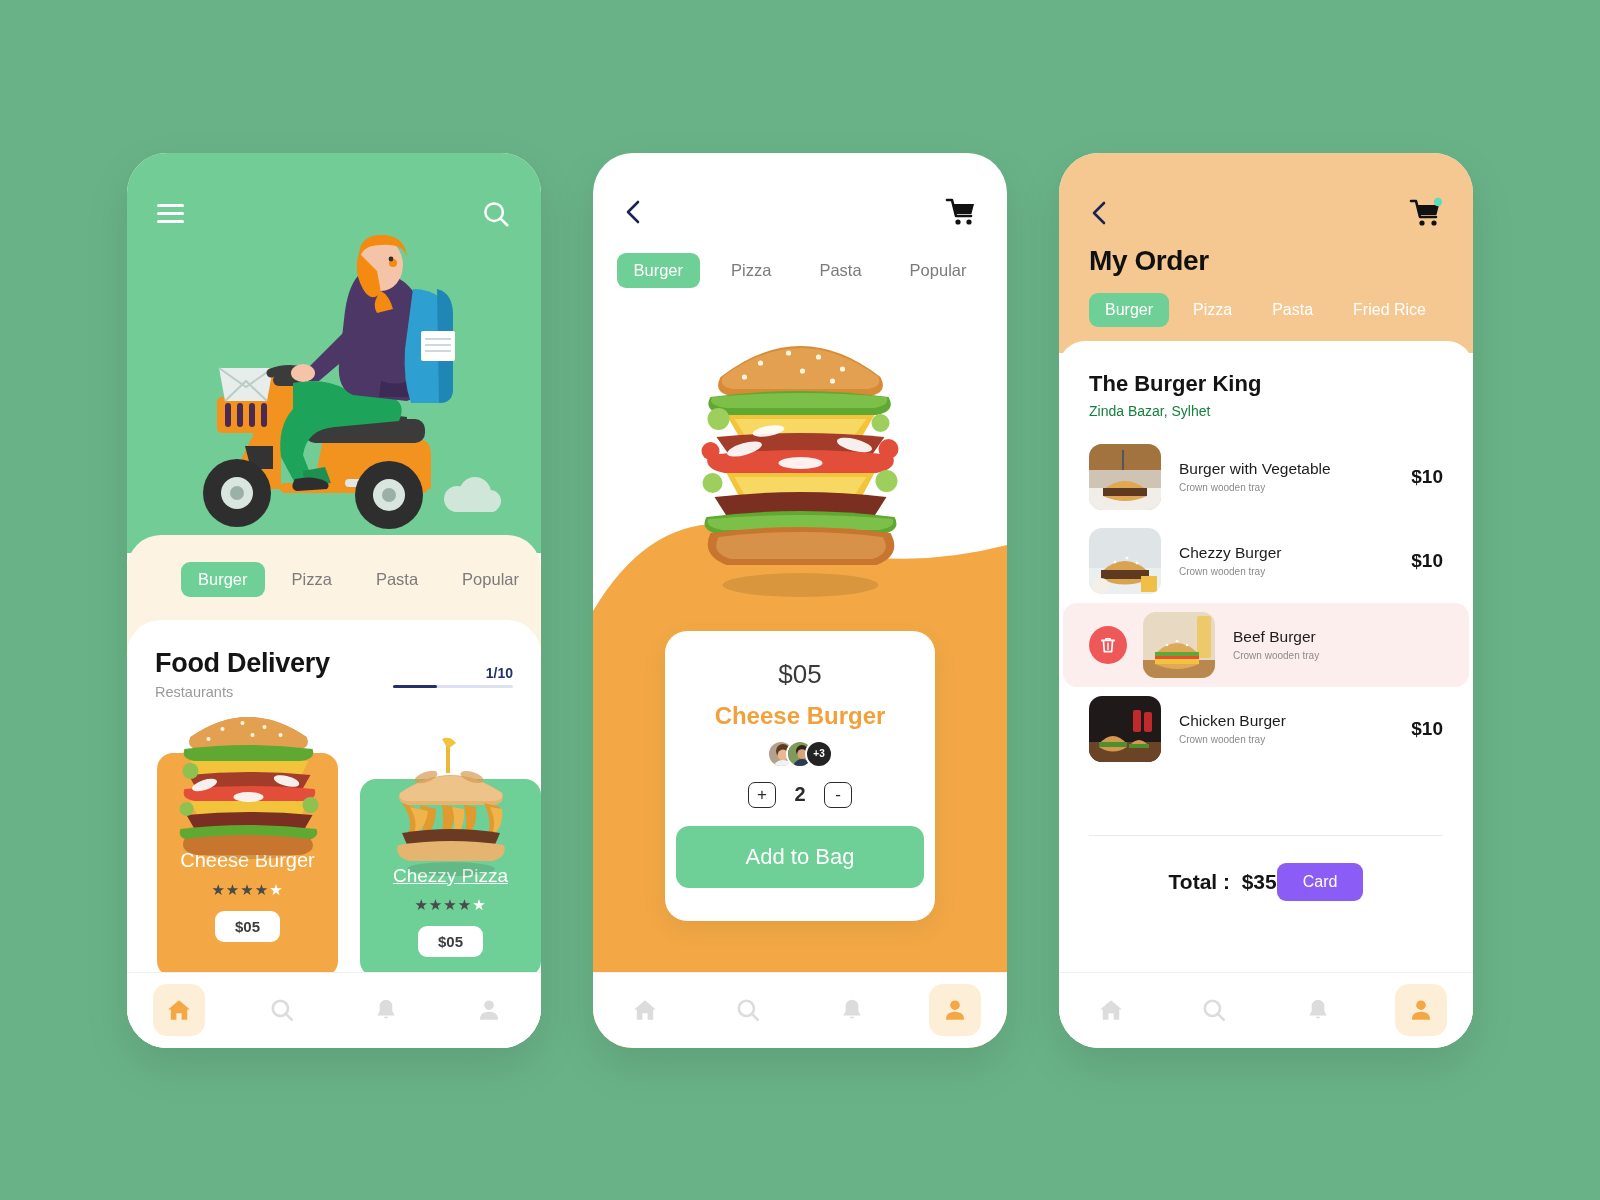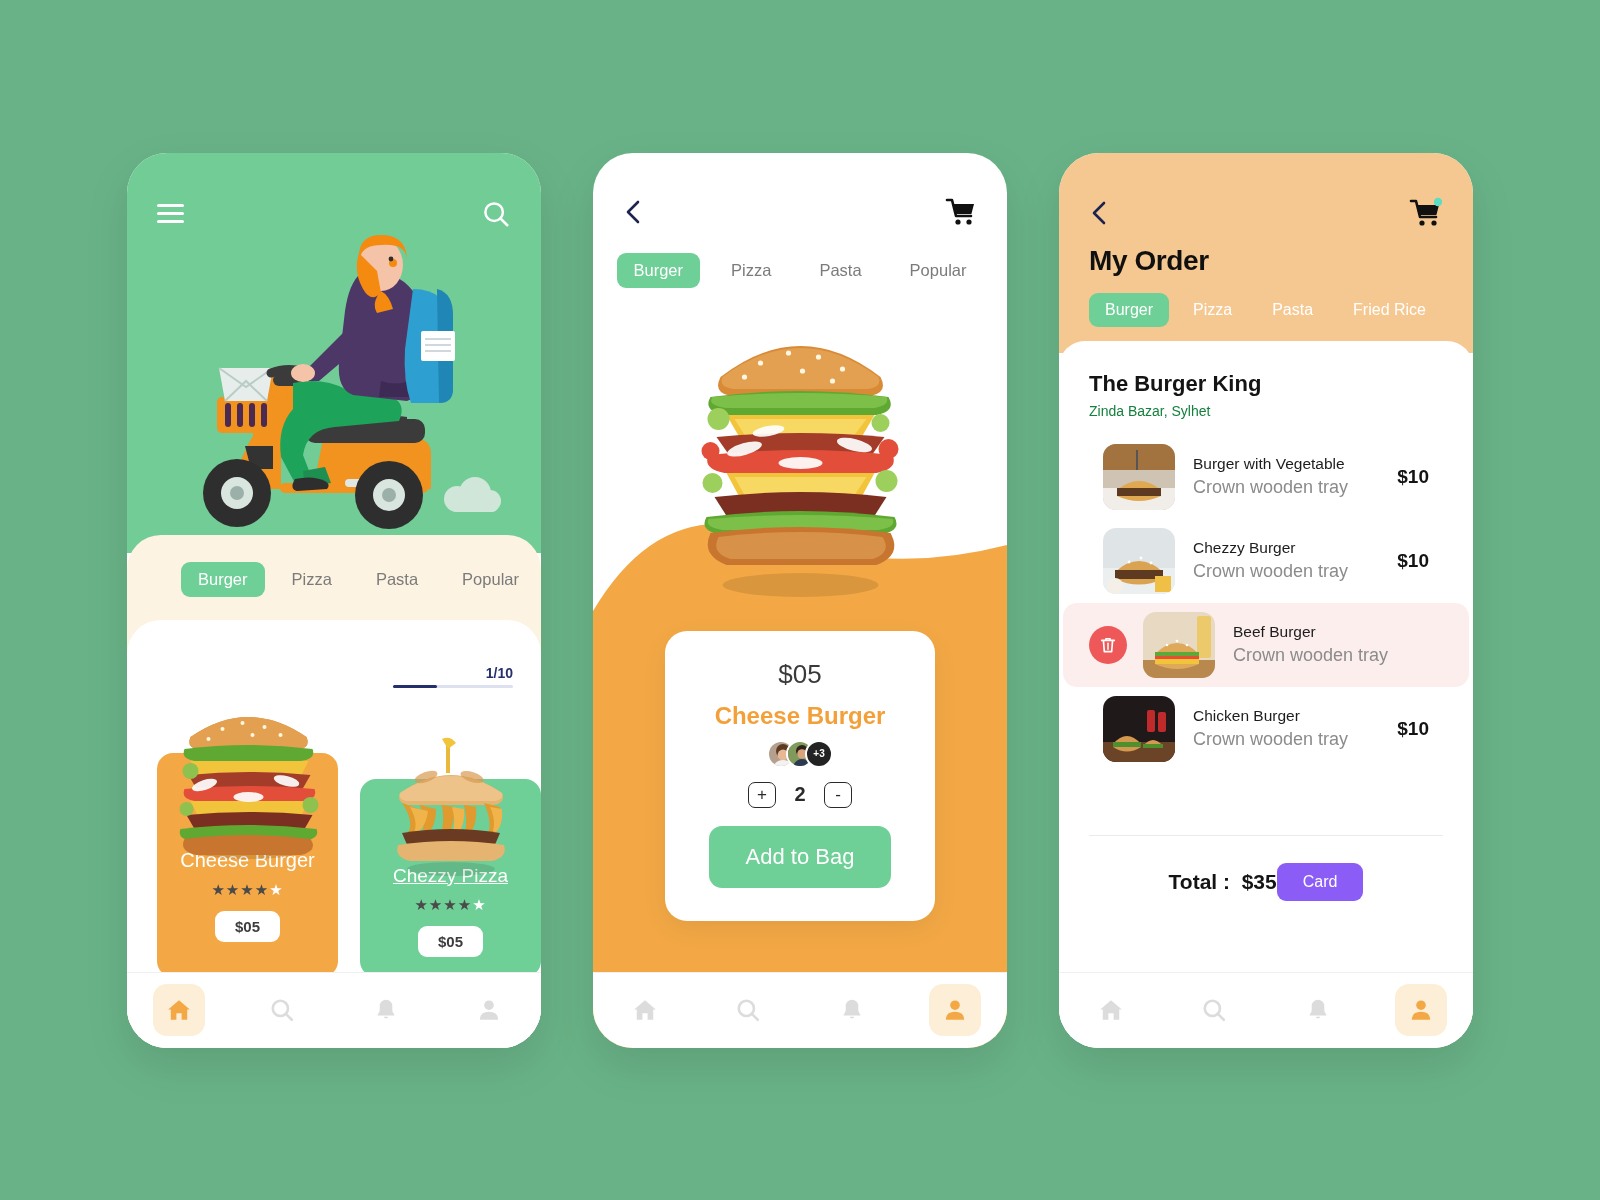--- a/index.html
+++ b/index.html
@@ -113,39 +113,39 @@
   }
   .s2-price { font-size: 26px; color: #3a3a3a; font-weight: 400; }
   .s2-name { font-size: 24px; color: #f3a03a; font-weight: bold; margin-top: 12px; }
   .avatars { display: flex; align-items: center; margin-top: 10px; }
   .av { width: 28px; height: 28px; border-radius: 50%; border: 2px solid #fff; margin-left: -9px; overflow: hidden; position: relative; }
   .av:first-child { margin-left: 0; }
   .av.more { background: #232323; color: #fff; font-size: 10px; font-weight: bold; display: flex; align-items: center; justify-content: center; }
   .stepper { display: flex; align-items: center; gap: 17px; margin-top: 14px; }
   .stepbtn { width: 28px; height: 26px; border: 1.6px solid #2a2a2a; border-radius: 7px; display: flex; align-items: center; justify-content: center; font-size: 17px; color: #2a2a2a; cursor: pointer; line-height: 1; }
   .qty { font-size: 20px; font-weight: bold; color: #2a2a2a; min-width: 14px; text-align: center; }
-  .addbag { margin-top: 18px; width: 182px; height: 62px; border-radius: 13px; background: #6ecf97; color: #fff; font-size: 22px; display: flex; align-items: center; justify-content: center; cursor: pointer; }
+  .addbag { margin-top: 18px; width: 248px; height: 62px; border-radius: 13px; background: #6ecf97; color: #fff; font-size: 22px; display: flex; align-items: center; justify-content: center; cursor: pointer; }
 
   
   .s3-head { position: absolute; left: 0; right: 0; top: 0; height: 200px; background: #f6c891; }
   .s3-top { position: absolute; top: 44px; left: 30px; right: 30px; display: flex; align-items: center; justify-content: space-between; z-index: 6; }
   .s3-title { position: absolute; left: 30px; top: 92px; font-size: 28px; font-weight: bold; color: #101010; z-index: 6; letter-spacing: -.4px; }
   .s3-tabs { position: absolute; left: 30px; right: 14px; top: 140px; display: flex; align-items: center; gap: 8px; z-index: 6; }
   .s3-tabs .tab { color: #fff; font-size: 16px; padding: 8px 16px; }
   .s3-tabs .tab.active { background: #6ecf97; color: #fff; }
   .s3-sheet { position: absolute; left: 0; right: 0; top: 188px; bottom: 0; background: #fff; border-radius: 26px 26px 0 0; }
   .rest-name { position: absolute; left: 30px; top: 218px; font-size: 22px; font-weight: bold; color: #141414; z-index: 4; }
   .rest-addr { position: absolute; left: 30px; top: 250px; font-size: 14px; color: #15803d; z-index: 4; }
   .orows { position: absolute; left: 0; right: 0; top: 282px; z-index: 4; }
-  .orow { display: flex; align-items: center; height: 84px; padding: 0 44px; position: relative; justify-content: center; }
+  .orow { display: flex; align-items: center; height: 84px; padding: 0 30px; position: relative; justify-content: center; }
   .orow.hl { background: #fdeeee; border-radius: 14px; margin: 0 4px; padding-left: 26px; }
   .thumb { width: 72px; height: 66px; border-radius: 13px; overflow: hidden; flex: 0 0 auto; }
   .orow .txt { margin-left: 18px; flex: 1 1 auto; }
   .orow .tname { font-size: 15.5px; color: #1d1d1d; font-weight: 500; }
-  .orow .tsub { font-size: 18px; color: #8b8b8b; margin-top: 4px; }
+  .orow .tsub { font-size: 10px; color: #8b8b8b; margin-top: 4px; }
   .orow .tprice { font-size: 19px; font-weight: bold; color: #141414; }
   .delbtn { width: 38px; height: 38px; border-radius: 50%; background: #ef5858; display: flex; align-items: center; justify-content: center; flex: 0 0 auto; margin-right: 16px; cursor: pointer; }
   .divider { position: absolute; left: 30px; right: 30px; top: 682px; height: 1px; background: #eaeaea; z-index: 4; }
   .totalrow { position: absolute; left: 30px; right: 30px; top: 710px; display: flex; align-items: center; justify-content: center; z-index: 4; }
   .totaltxt { font-size: 21px; font-weight: bold; color: #141414; }
   .cardbtn { background: #8b5cf6; color: #fff; font-size: 16px; padding: 10px 26px; border-radius: 9px; cursor: pointer; }
 </style>
 </head>
 <body>
 
@@ -244,20 +244,24 @@
     <div class="s1-sheet-cream"></div>
     <div class="s1-tabs">
       <div class="tab active">Burger</div>
       <div class="tab">Pizza</div>
       <div class="tab">Pasta</div>
       <div class="tab">Popular</div>
     </div>
 
     <div class="s1-sheet-white"></div>
 
+    <div class="s1-head">
+      <div class="s1-title">Food Delivery</div>
+      <div class="s1-sub">Restaurants</div>
+    </div>
 
     <div class="s1-pager">
       <div class="num">1/10</div>
       <div class="track"></div>
     </div>
 
     <div class="s1-cards">
 
       <div class="fcard orange">
         <svg class="food-img" viewBox="0 0 175 160">

